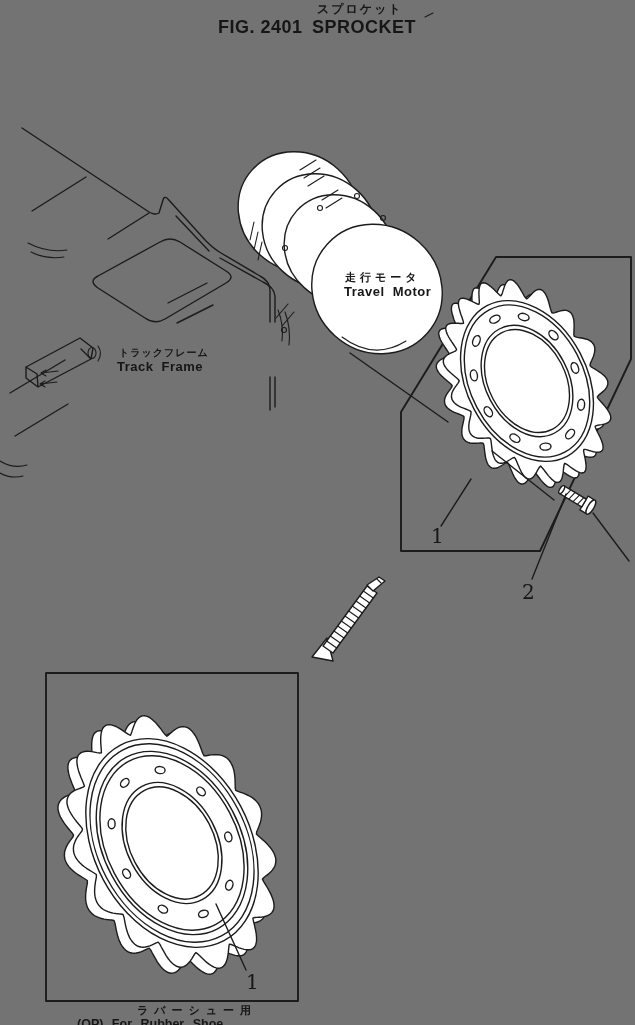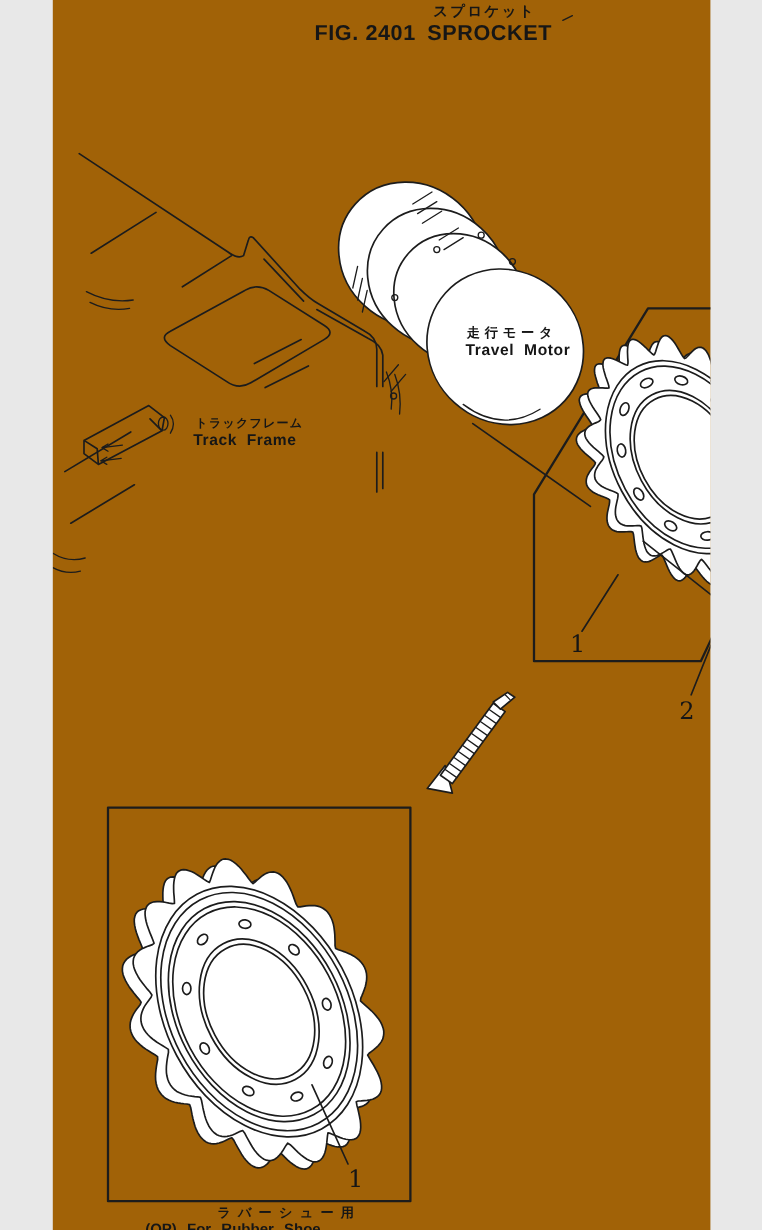--- a/index.html
+++ b/index.html
@@ -1,18 +1,18 @@
 <!DOCTYPE html>
 <html><head>
 <meta charset="utf-8">
 <style>
   html,body{margin:0;padding:0;background:#e8e8e8;}
   .page{
-    position:relative;width:548px;height:1025px;margin:0 auto;
-    background:#a16207;overflow:hidden;
+    position:relative;width:635px;height:1025px;margin:0 auto;
+    background:#737373;overflow:hidden;
     font-family:"Liberation Sans",sans-serif;color:#161616;
   }
   svg{position:absolute;left:0;top:0;}
   .ln{fill:none;stroke:#1c1c1c;stroke-width:1.4;stroke-linecap:round;stroke-linejoin:round;}
   .thin{stroke-width:1.1;}
   .thick{stroke-width:1.9;}
   .f{fill:#ffffff;}
   text{fill:#161616;}
   .title-jp{font-size:12px;font-weight:bold;letter-spacing:2px;}
   .title-en{font-size:18px;font-weight:bold;letter-spacing:0.5px;}

